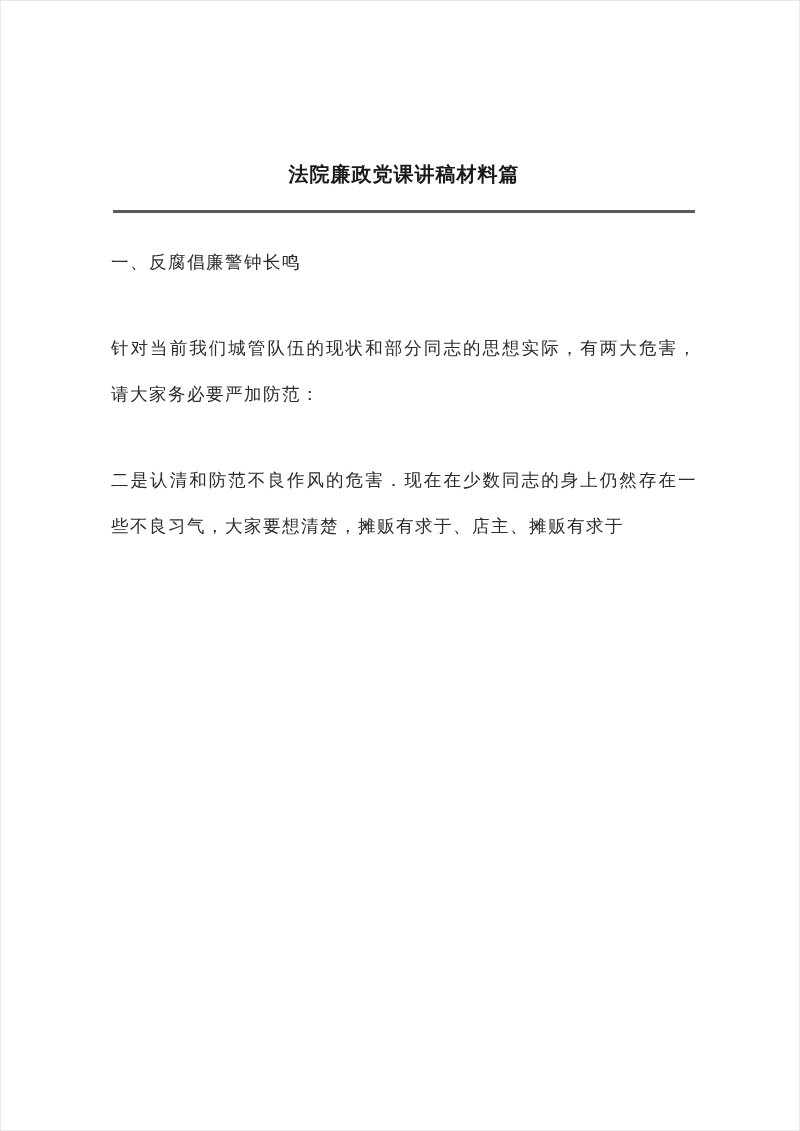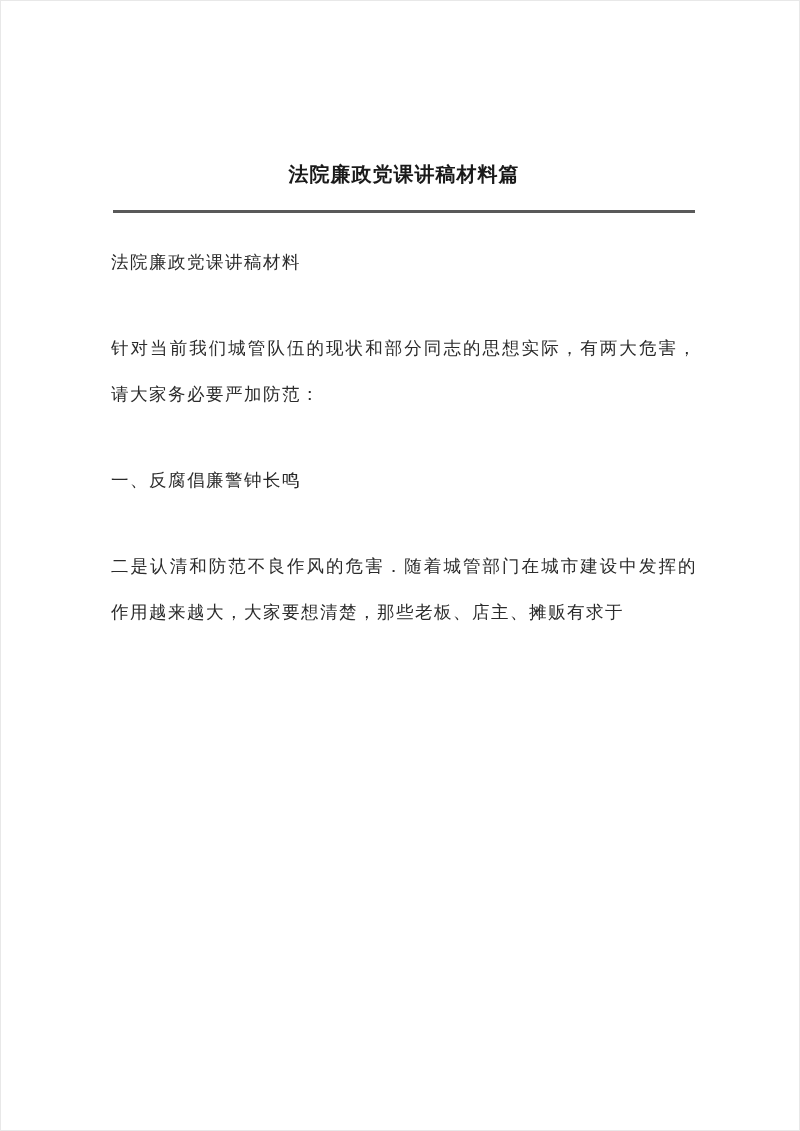--- a/index.html
+++ b/index.html
@@ -52,23 +52,22 @@
 </head>
 <body>
 
 <div class="page">
   <div class="content">
 
     <h1 class="doc-title">法院廉政党课讲稿材料篇</h1>
 
     <div class="title-divider"></div>
 
-    <p class="paragraph">法院廉政党课讲稿材料</p>
+
+    <p class="paragraph">一、反腐倡廉警钟长鸣</p>
 
     <p class="paragraph">针对当前我们城管队伍的现状和部分同志的思想实际，有两大危害，请大家务必要严加防范：</p>
 
-    <p class="paragraph">一、反腐倡廉警钟长鸣</p>
 
-
-    <p class="paragraph">二是认清和防范不良作风的危害．随着城管部门在城市建设中发挥的作用越来越大，大家要想清楚，那些老板、店主、摊贩有求于</p>
+    <p class="paragraph">二是认清和防范不良作风的危害．现在在少数同志的身上仍然存在一些不良习气，大家要想清楚，摊贩有求于、店主、摊贩有求于</p>
 
   </div>
 </div>
 
 </body></html>

